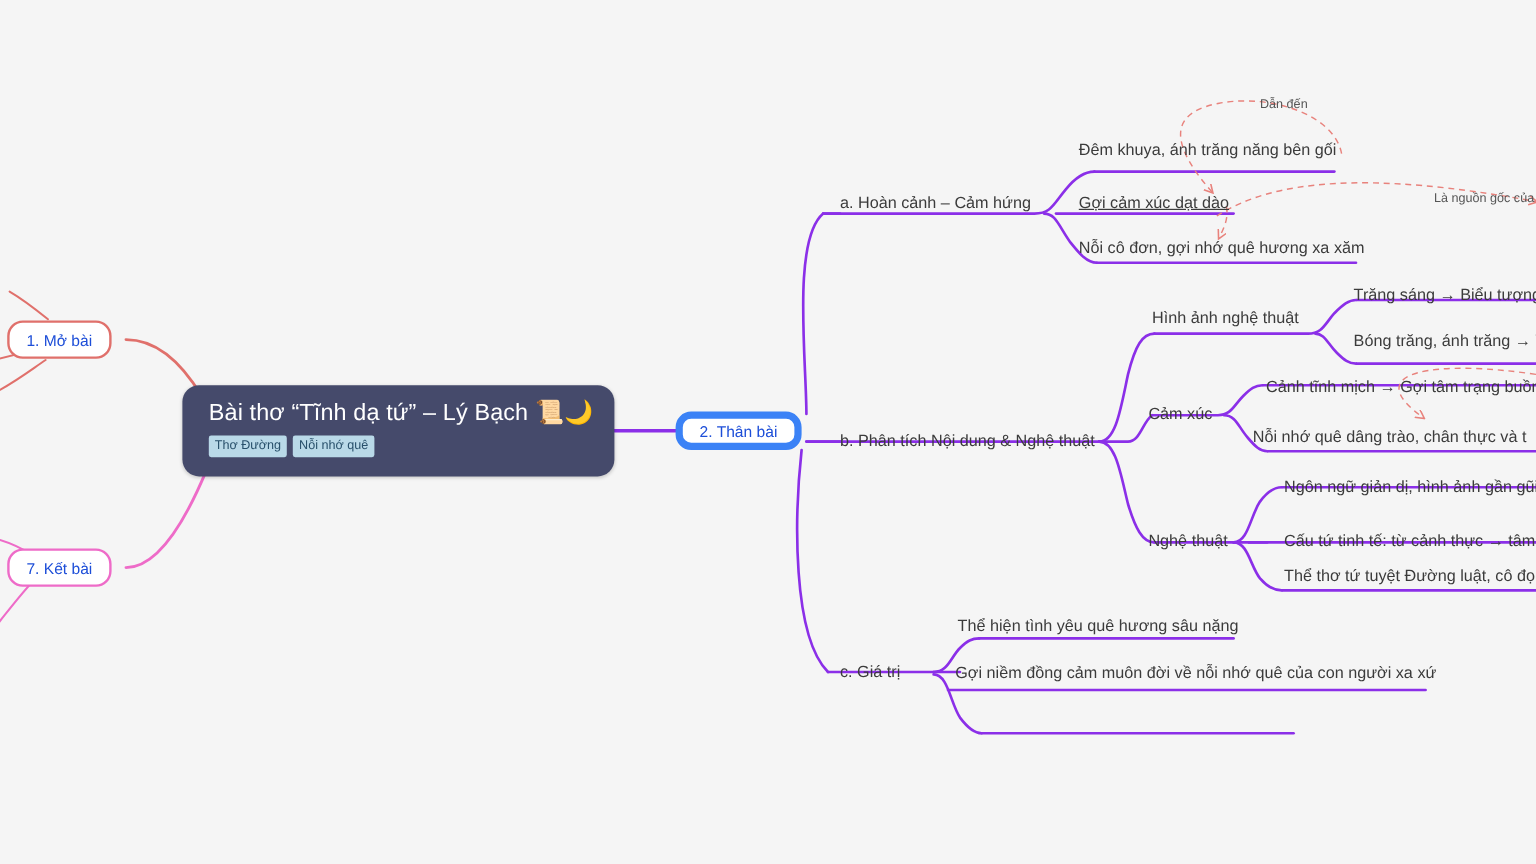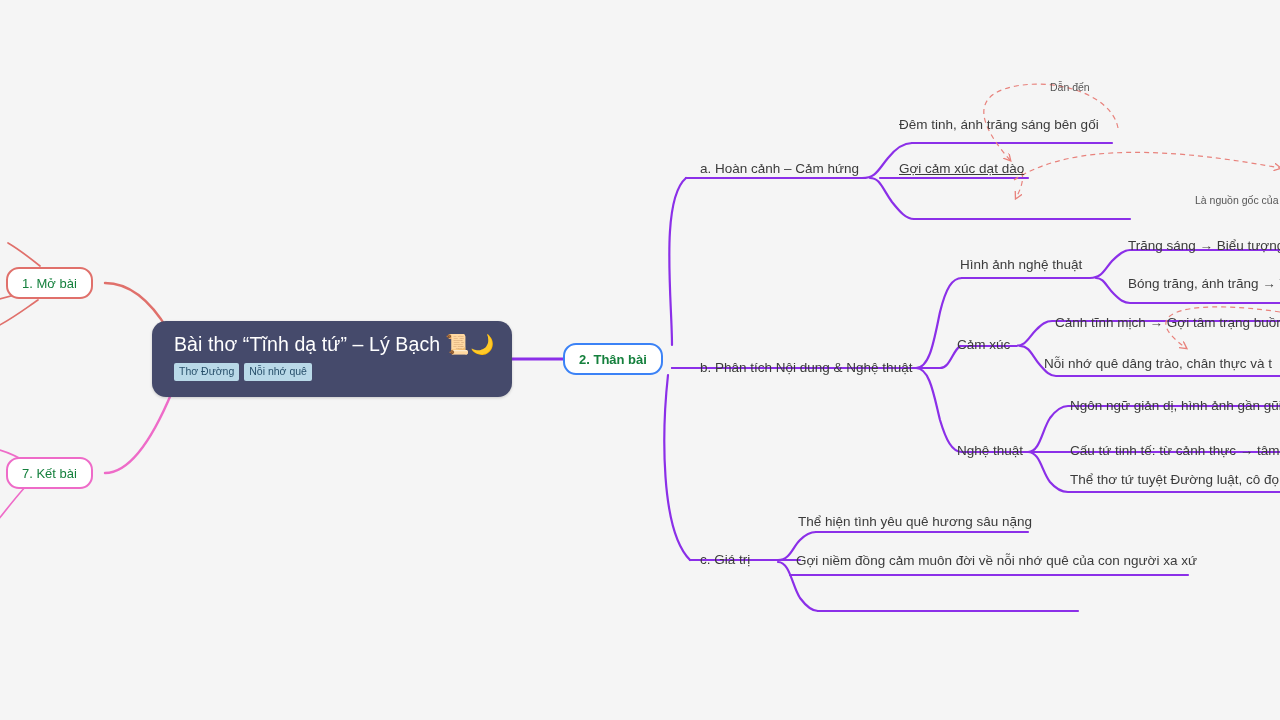--- a/index.html
+++ b/index.html
@@ -58,28 +58,28 @@
 
   
   .pill {
     position: absolute;
     background: #ffffff;
     border-radius: 13px;
     display: flex;
     align-items: center;
     justify-content: center;
     font-size: 13px;
-    color: #15803d;
+    color: #1d4ed8;
     white-space: nowrap;
     padding: 0 14px;
     height: 32px;
   }
   .pill-red    { border: 2px solid #e0706b; }
   .pill-pink   { border: 2px solid #ee6bc8; }
-  .pill-purple { border: 2px solid #3b82f6; font-weight: bold; }
+  .pill-purple { border: 6px solid #3b82f6; }
 
   
   .leaf {
     position: absolute;
     font-size: 13.5px;
     color: #3b3b3b;
     white-space: nowrap;
     line-height: 17px;
   }
   .leaf-mid {
@@ -191,22 +191,23 @@
   <div class="pill pill-pink" style="left:6px; top:457px;">
     <span>7. Kết bài</span>
   </div>
 
   <div class="pill pill-purple" style="left:563px; top:343px;">
     <span>2. Thân bài</span>
   </div>
 
   <div class="leaf-mid" style="left:700px; top:160px;">a. Hoàn cảnh – Cảm hứng</div>
 
-  <div class="leaf" style="left:899px; top:116px;">Đêm tinh, ánh trăng sáng bên gối</div>
+  <div class="leaf" style="left:899px; top:116px;">Đêm khuya, ánh trăng năng bên gối</div>
   <div class="leaf" style="left:899px; top:160px;text-decoration:underline;">Gợi cảm xúc dạt dào</div>
+  <div class="leaf" style="left:899px; top:198px;">Nỗi cô đơn, gợi nhớ quê hương xa xăm</div>
 
   <div class="leaf-mid" style="left:700px; top:359px;">b. Phân tích Nội dung &amp; Nghệ thuật</div>
 
   <div class="leaf-mid" style="left:960px; top:256px;">Hình ảnh nghệ thuật</div>
   <div class="leaf" style="left:1128px; top:237px;">Trăng sáng → Biểu tượng</div>
   <div class="leaf" style="left:1128px; top:275px;">Bóng trăng, ánh trăng → V</div>
 
   <div class="leaf-mid" style="left:957px; top:336px;">Cảm xúc</div>
   <div class="leaf" style="left:1055px; top:314px;">Cảnh tĩnh mịch → Gợi tâm trạng buồn</div>
   <div class="leaf" style="left:1044px; top:355px;">Nỗi nhớ quê dâng trào, chân thực và t</div>
@@ -215,15 +216,15 @@
   <div class="leaf" style="left:1070px; top:397px;">Ngôn ngữ giản dị, hình ảnh gần gũi</div>
   <div class="leaf" style="left:1070px; top:442px;">Cấu tứ tinh tế: từ cảnh thực → tâm t</div>
   <div class="leaf" style="left:1070px; top:471px;">Thể thơ tứ tuyệt Đường luật, cô đọn</div>
 
   <div class="leaf-mid" style="left:700px; top:551px;">c. Giá trị</div>
 
   <div class="leaf" style="left:796px; top:552px;">Gợi niềm đồng cảm muôn đời về nỗi nhớ quê của con người xa xứ</div>
   <div class="leaf" style="left:798px; top:513px;">Thể hiện tình yêu quê hương sâu nặng</div>
 
   <div class="rel-label" style="left:1030px; top:81px;padding-left:20px;">Dẫn đến</div>
-  <div class="rel-label" style="left:1195px; top:159px;margin-top:35px;">Là nguồn gốc của</div>
+  <div class="rel-label" style="left:1195px; top:159px;">Là nguồn gốc của</div>
 
 </div>
 
 </body></html>

